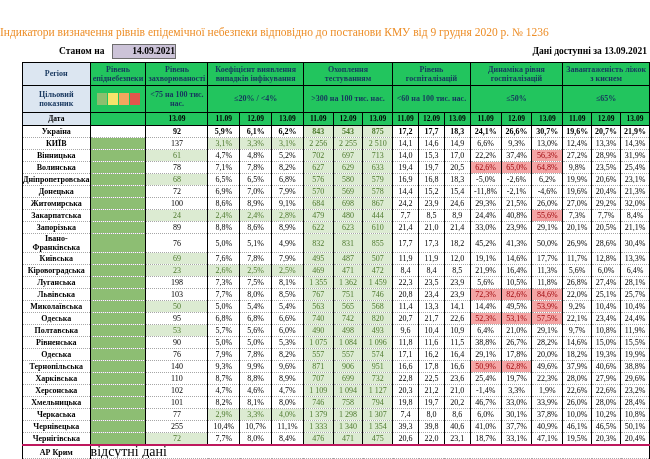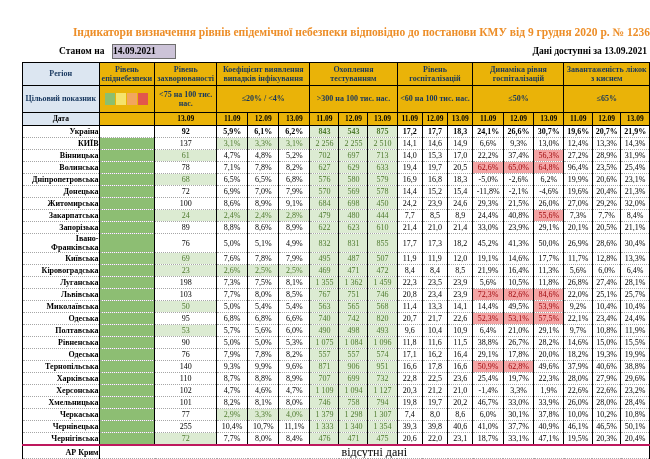--- a/index.html
+++ b/index.html
@@ -1,38 +1,38 @@
 <!DOCTYPE html>
 <html style="--title: #ED8E28; --hblue: #17375E; --hfill: #DCE6F1; --datebox: #CCC3D8; --dgreen: #8DBE73; --lgreen: #DCEBD2; --gtext: #4E7A2E; --lred: #F4A5A5; --rtext: #9C0006;"><head>
 <meta charset="utf-8">
 <style>
   html,body{margin:0;padding:0;background:#fff}
   body{width:650px;height:459px;overflow:hidden;font-family:"Liberation Serif","DejaVu Serif",serif;color:#000}
   .page{position:relative;width:650px;height:459px}
-  .title{position:absolute;top:26px;left:0;width:650px;text-align:right;font-weight:bold;font-size:11.5px;color:var(--title);white-space:nowrap}
+  .title{position:absolute;top:26px;left:0;width:650px;text-align:left;font-weight:normal;font-size:11.5px;color:var(--title);white-space:nowrap}
   .topbar{position:absolute;top:44px;left:0;width:650px;height:16px}
   .asof-label{position:absolute;left:59px;top:2px;font-weight:bold;font-size:9.5px}
-  .asof-box{position:absolute;left:112px;top:0;width:62px;height:13px;background:var(--datebox);border:1px solid #6e6e6e;text-align:left;font-weight:bold;font-size:9.5px;line-height:13px}
+  .asof-box{position:absolute;left:112px;top:0;width:62px;height:13px;background:var(--datebox);border:1px solid #6e6e6e;text-align:right;font-weight:bold;font-size:9.5px;line-height:13px}
   .avail{position:absolute;right:3px;top:2px;font-weight:bold;font-size:9.5px}
   table{position:absolute;top:62px;left:22px;border-collapse:collapse;table-layout:fixed;border:1.5px solid #000}
   th,td{padding:0;overflow:hidden}
-  th{border:1px solid #000;color:var(--hblue);font-weight:bold;font-size:8px;line-height:1.15;text-align:center;background:#eab308;padding:1px 1px}
+  th{border:1px solid #000;color:var(--hblue);font-weight:bold;font-size:8px;line-height:1.15;text-align:center;background:#22c55e;padding:1px 1px}
   th.lbl{background:var(--hfill)}
   tr.dates th{color:#000;font-size:7.5px;height:12px;padding:0}
   tr.grp th{height:20px}
   tr.tgt th{height:24px}
   td{border-left:1px solid #000;border-bottom:1px dotted #a6a6a6;font-size:8px;text-align:center;height:11px;line-height:11px;white-space:nowrap}
-  td.region{text-align:right;padding-left:9px;font-weight:bold;white-space:normal;line-height:9px}
+  td.region{text-align:center;padding-left:0;font-weight:bold;white-space:normal;line-height:9px}
   td.danger{background:var(--dgreen)}
   td.danger.none{background:#fff}
   tr.bold td{font-weight:bold}
   td.g{background:var(--lgreen);color:var(--gtext)}
   td.r{background:var(--lred);color:var(--rtext)}
   tr.solid-top td{border-top:2px solid #be185d}
-  td.nodata{text-align:center;font-size:12px;height:12px;line-height:12px}
+  td.nodata{text-align:left;font-size:14px;height:12px;line-height:12px}
   .legend{display:flex;justify-content:center;gap:1px;align-items:center}
   .legend span{display:inline-block;width:10px;height:12px}
 </style>
 </head>
 <body>
 
 <div class="page">
   <div class="title">Індикатори визначення рівнів епідемічної небезпеки відповідно до постанови КМУ від 9 грудня 2020 р. № 1236</div>
   <div class="topbar">
     <span class="asof-label">Станом на</span>
@@ -179,21 +179,21 @@
           <td class="">8,2%</td>
           <td class="g">627</td>
           <td class="g">629</td>
           <td class="g">633</td>
           <td class="">19,4</td>
           <td class="">19,7</td>
           <td class="">20,5</td>
           <td class="r">62,6%</td>
           <td class="r">65,0%</td>
           <td class="r">64,8%</td>
-          <td class="">96,4%</td>
+          <td class="">9,8%</td>
           <td class="">23,5%</td>
           <td class="">25,4%</td>
         </tr>
         <tr class="">
           <td class="region">Дніпропетровська</td>
           <td class="danger "></td>
           <td class="g">68</td>
           <td class="">6,5%</td>
           <td class="">6,5%</td>
           <td class="">6,8%</td>
@@ -232,21 +232,21 @@
         </tr>
         <tr class="">
           <td class="region">Житомирська</td>
           <td class="danger "></td>
           <td class="">100</td>
           <td class="">8,6%</td>
           <td class="">8,9%</td>
           <td class="">9,1%</td>
           <td class="g">684</td>
           <td class="g">698</td>
-          <td class="g">450</td>
+          <td class="g">867</td>
           <td class="">24,2</td>
           <td class="">23,9</td>
           <td class="">24,6</td>
           <td class="">29,3%</td>
           <td class="">21,5%</td>
           <td class="">26,0%</td>
           <td class="">27,0%</td>
           <td class="">29,2%</td>
           <td class="">32,0%</td>
         </tr>

